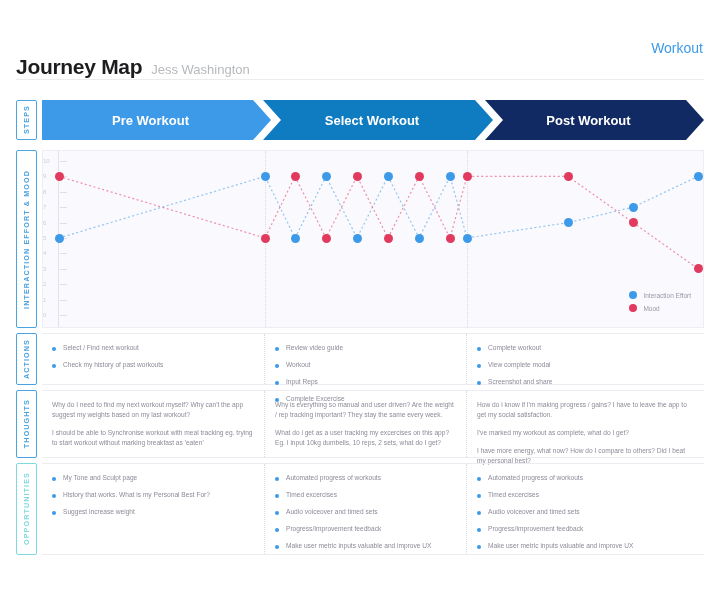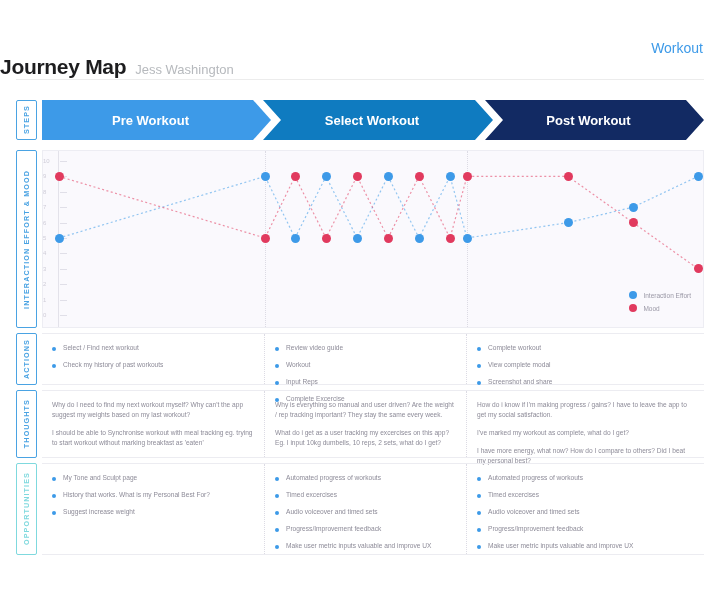--- a/index.html
+++ b/index.html
@@ -8,21 +8,21 @@
     background: #ffffff;
     font-family: "Liberation Sans", sans-serif;
     overflow: hidden;
     position: relative;
   }
 
   
   .header {
     position: absolute; left: 0; top: 0; width: 720px; height: 78px;
   }
-  .title-wrap { position: absolute; left: 0; top: 38px; display: flex; align-items: baseline; }
+  .title-wrap { position: absolute; left: 16px; top: 38px; display: flex; align-items: baseline; }
   .title {
     font-size: 21px; font-weight: 700; color: #1d1d1f; letter-spacing: -0.3px;
   }
   .subtitle {
     font-size: 13px; color: #b6b9bd; margin-left: 9px; font-weight: 400; margin-top: 24px;
   }
   .header-right {
     position: absolute; right: 17px; top: 40px;
     font-size: 14px; color: #3d9ae8; font-weight: 500;
   }

